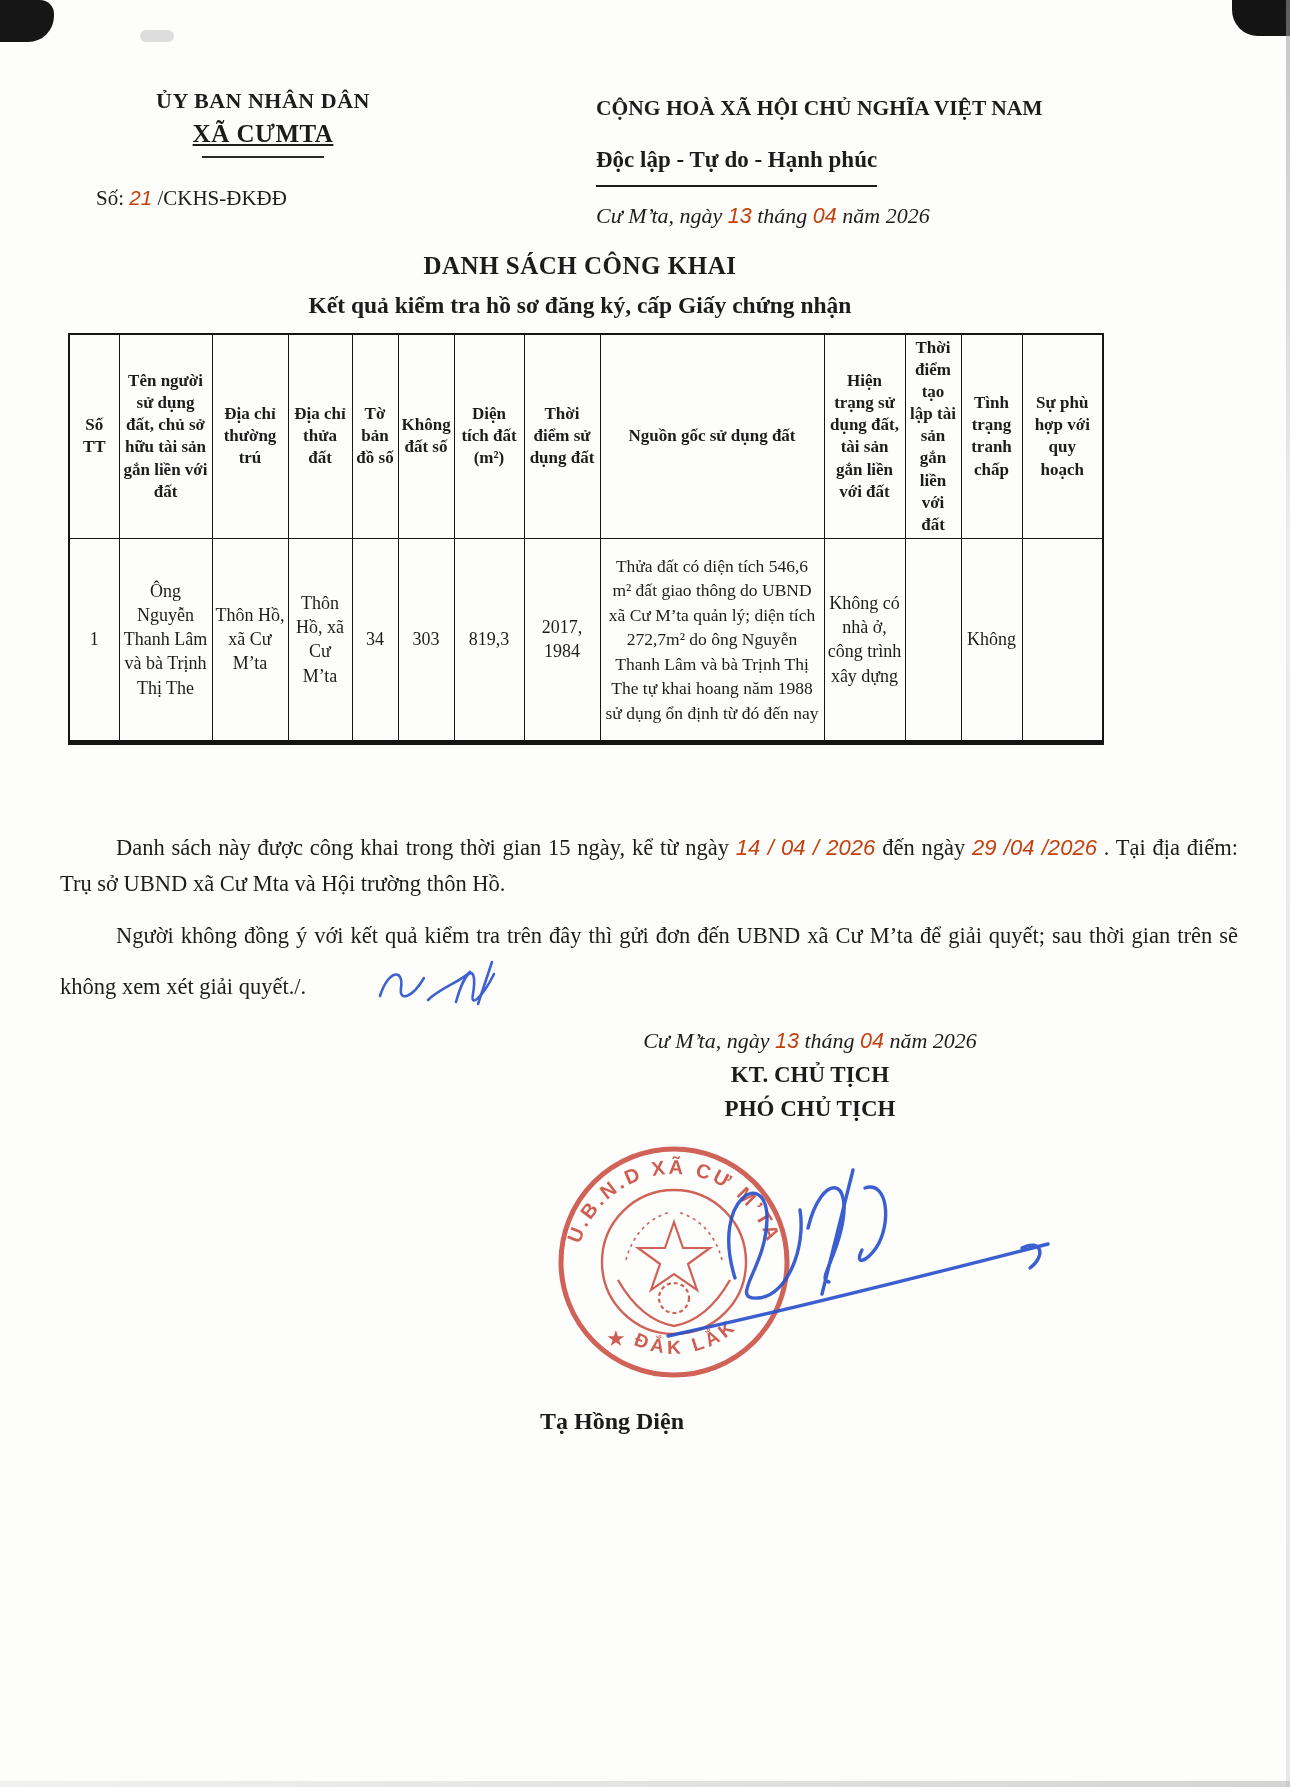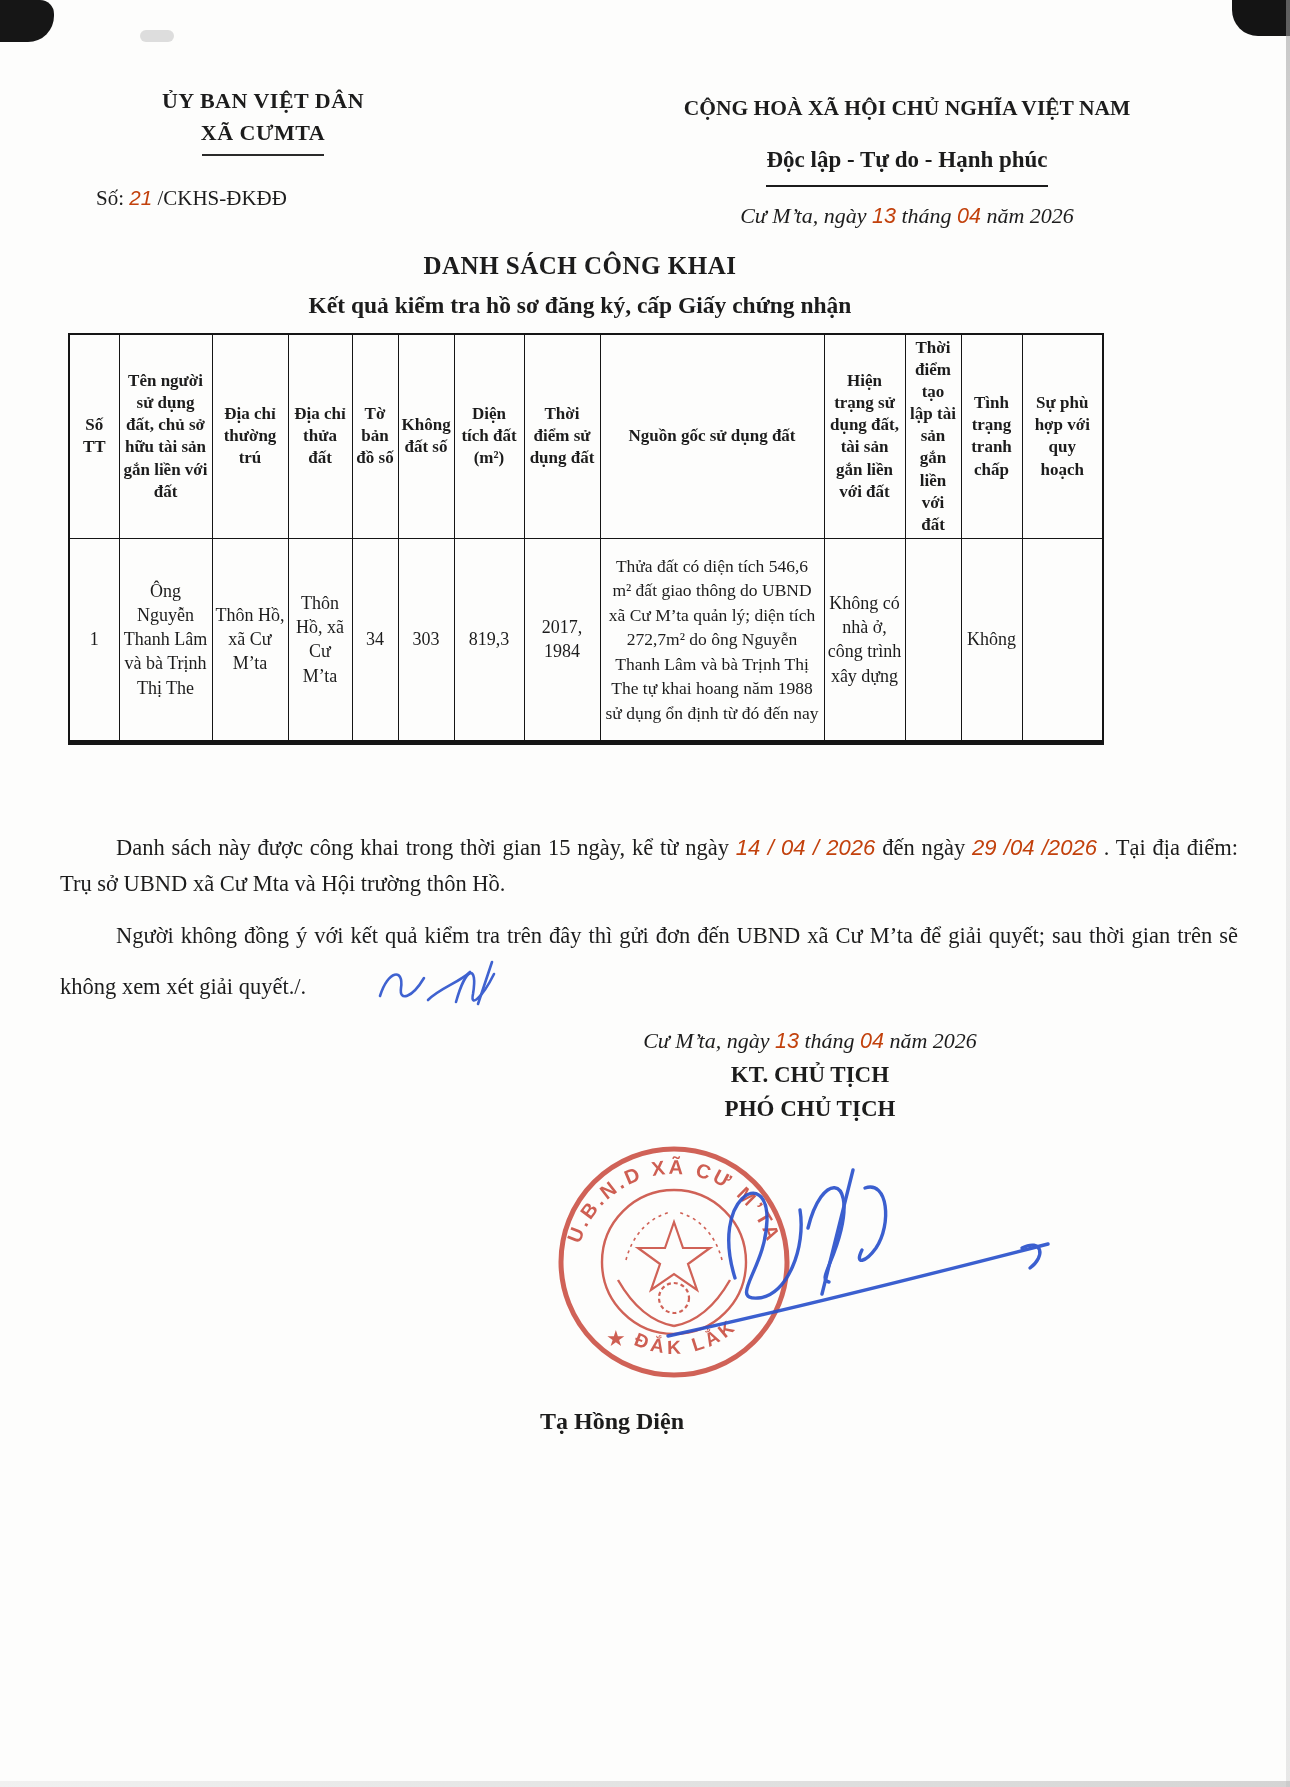--- a/index.html
+++ b/index.html
@@ -15,24 +15,24 @@
   
   .corner-tl{position:absolute;left:0;top:0;width:54px;height:42px;background:#161616;border-radius:0 14px 26px 0;}
   .corner-tl2{position:absolute;left:140px;top:30px;width:34px;height:12px;background:#bdbdbd;opacity:.5;border-radius:6px;}
   .corner-tr{position:absolute;right:0;top:0;width:58px;height:36px;background:#141414;border-radius:0 0 0 26px;}
   .edge-right{position:absolute;right:0;top:0;width:4px;height:100%;background:linear-gradient(180deg,#9a9a9a,#e0e0e0 30%,#d6d6d6);opacity:.55;}
   .edge-bottom{position:absolute;left:0;bottom:0;width:100%;height:6px;background:linear-gradient(90deg,#e9e9e9,#b9b9b9);opacity:.6;}
 
   
   .hdr-left{position:absolute;left:78px;top:88px;width:370px;text-align:center;}
   .hdr-left .l1{font-weight:bold;font-size:22px;letter-spacing:.5px;}
-  .hdr-left .l2{font-weight:bold;font-size:22px;margin-top:6px;letter-spacing:.5px;}
+  .hdr-left .l2{font-weight:bold;font-size:25px;margin-top:6px;letter-spacing:.5px;text-decoration:underline;}
   .hdr-left .rule{width:122px;height:2px;background:#2a2a2a;margin:8px auto 0;}
   .doc-no{position:absolute;left:96px;top:186px;font-size:21px;}
-  .hdr-right{position:absolute;left:596px;top:96px;width:622px;text-align:center;}
+  .hdr-right{position:absolute;left:596px;top:96px;width:622px;}
   .hdr-right .l1{font-weight:bold;font-size:21.5px;white-space:nowrap;}
   .hdr-right .l2{font-weight:bold;font-size:23px;display:inline-block;margin-top:8px;padding-bottom:12px;border-bottom:2.5px solid #1c1c1c;}
   .hdr-right .dateline{margin-top:16px;font-style:italic;font-size:22px;}
 
   .hand{font-family:Liberation Sans, sans-serif;font-style:italic;color:#c2410c;font-size:0.98em;}
 
   
   .title{position:absolute;left:0;top:252px;width:1160px;text-align:center;}
   .title .main{font-weight:bold;font-size:25px;letter-spacing:.5px;}
   .title .sub{font-weight:bold;font-size:23.5px;margin-top:12px;}
@@ -74,21 +74,21 @@
 
 <div class="page">
 
   <div class="corner-tl"></div>
   <div class="corner-tl2"></div>
   <div class="corner-tr"></div>
   <div class="edge-right"></div>
   <div class="edge-bottom"></div>
 
   <div class="hdr-left">
-    <div class="l1">ỦY BAN VIỆT DÂN</div>
+    <div class="l1">ỦY BAN NHÂN DÂN</div>
     <div class="l2">XÃ CƯMTA</div>
     <div class="rule"></div>
   </div>
   <div class="doc-no">
     <span>Số:</span>
     <span class="hand">21</span>
     <span>/CKHS-ĐKĐĐ</span>
   </div>
 
   <div class="hdr-right">

